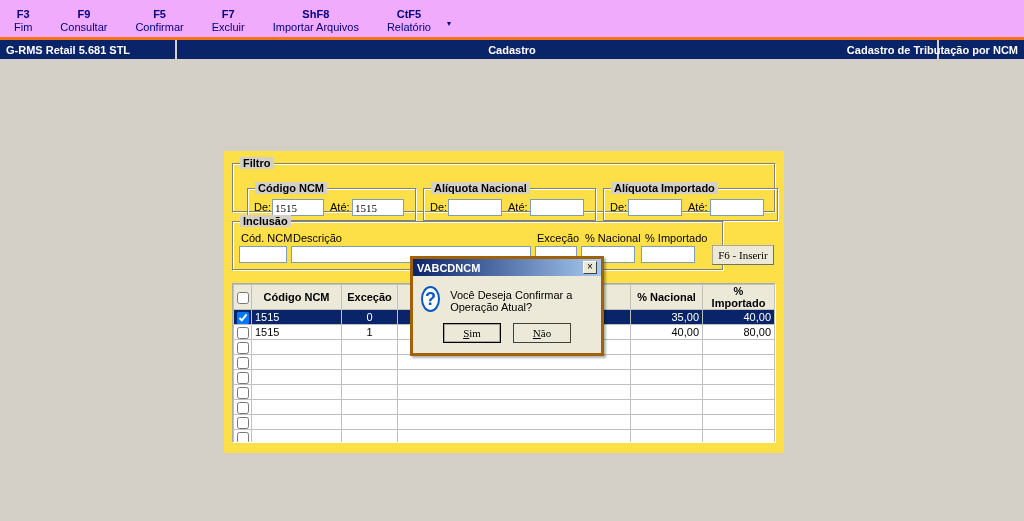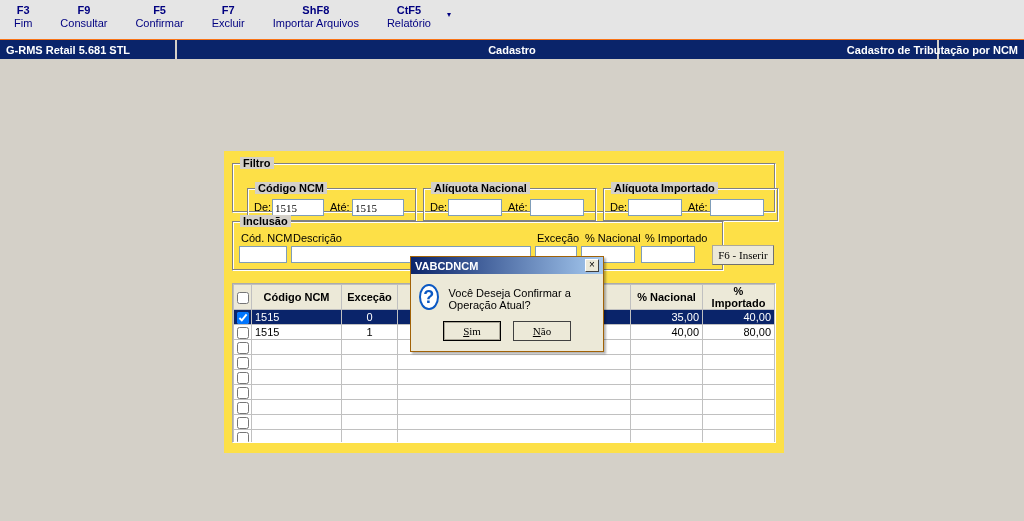--- a/index.html
+++ b/index.html
@@ -6,26 +6,26 @@
 body {
   font-family: Tahoma, Arial, sans-serif;
   font-size: 11px;
   background: #d4d0c8;
   width: 1024px;
   height: 521px;
   overflow: hidden;
   position: relative;
 }
 .toolbar {
-  background: #e5e5e5;
+  background: #f0abfc;
   height: 40px;
   display: flex;
-  align-items: flex-start;
+  align-items: center;
   padding-top: 4px;
-  border-bottom: 1px solid #f97316;
+  border-bottom: 3px solid #f97316;
 }
 .tb-item {
   display: flex;
   flex-direction: column;
   align-items: center;
   padding: 0 14px;
   cursor: pointer;
 }
 .tb-key { color: #000080; font-weight: bold; font-size: 11px; }
 .tb-label { color: #000080; font-size: 11px; margin-top: 1px; }
@@ -138,21 +138,21 @@
   cursor: pointer;
 }
 .btn-insert { right: 10px; top: 94px; width: 62px; }
 
 
 .dialog {
   position: absolute;
   left: 410px; top: 256px;
   width: 194px;
   background: #ece9d8;
-  border: 1px solid #a16207;
+  border: 3px solid #a16207;
   box-shadow: 2px 2px 2px rgba(0,0,0,0.3);
 }
 .dlg-titlebar {
   background: linear-gradient(to right, #0a246a, #a6caf0);
   color: #fff;
   font-weight: bold;
   font-size: 11px;
   padding: 2px 4px;
   display: flex;
   align-items: center;

